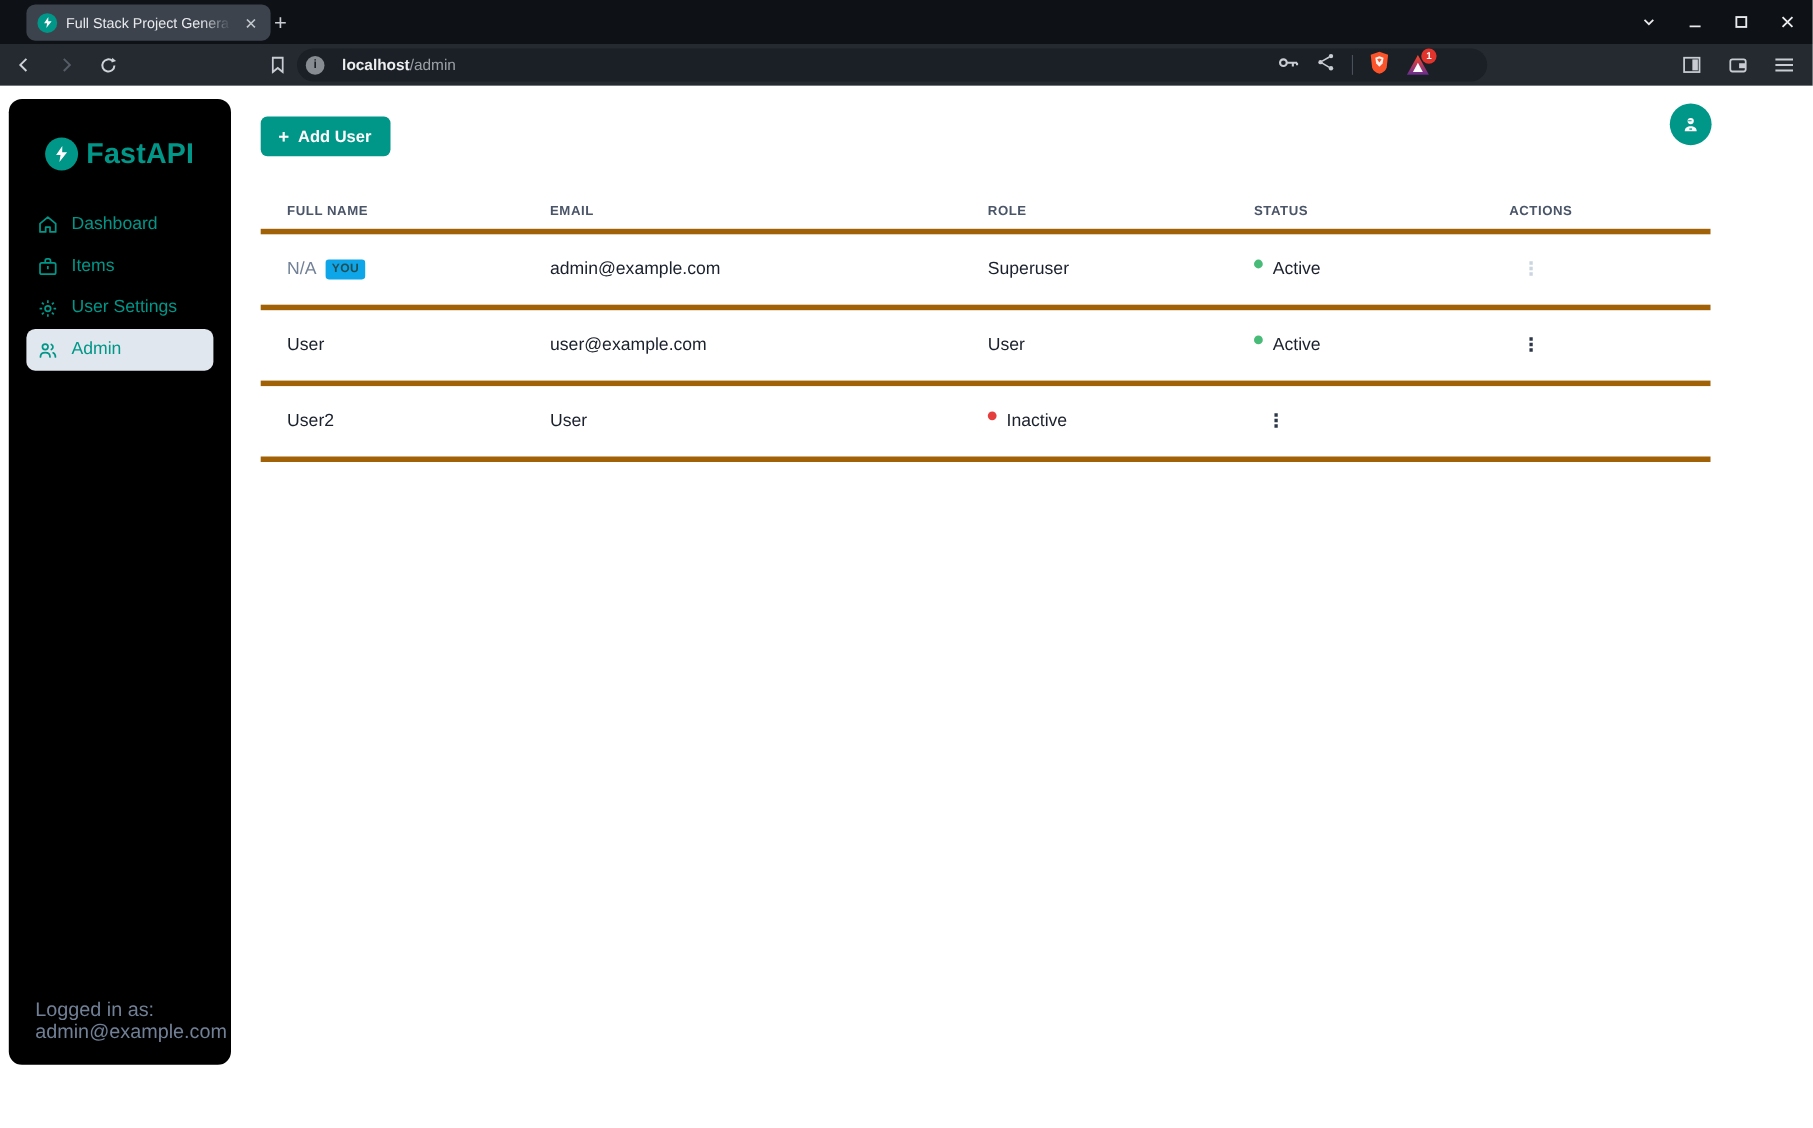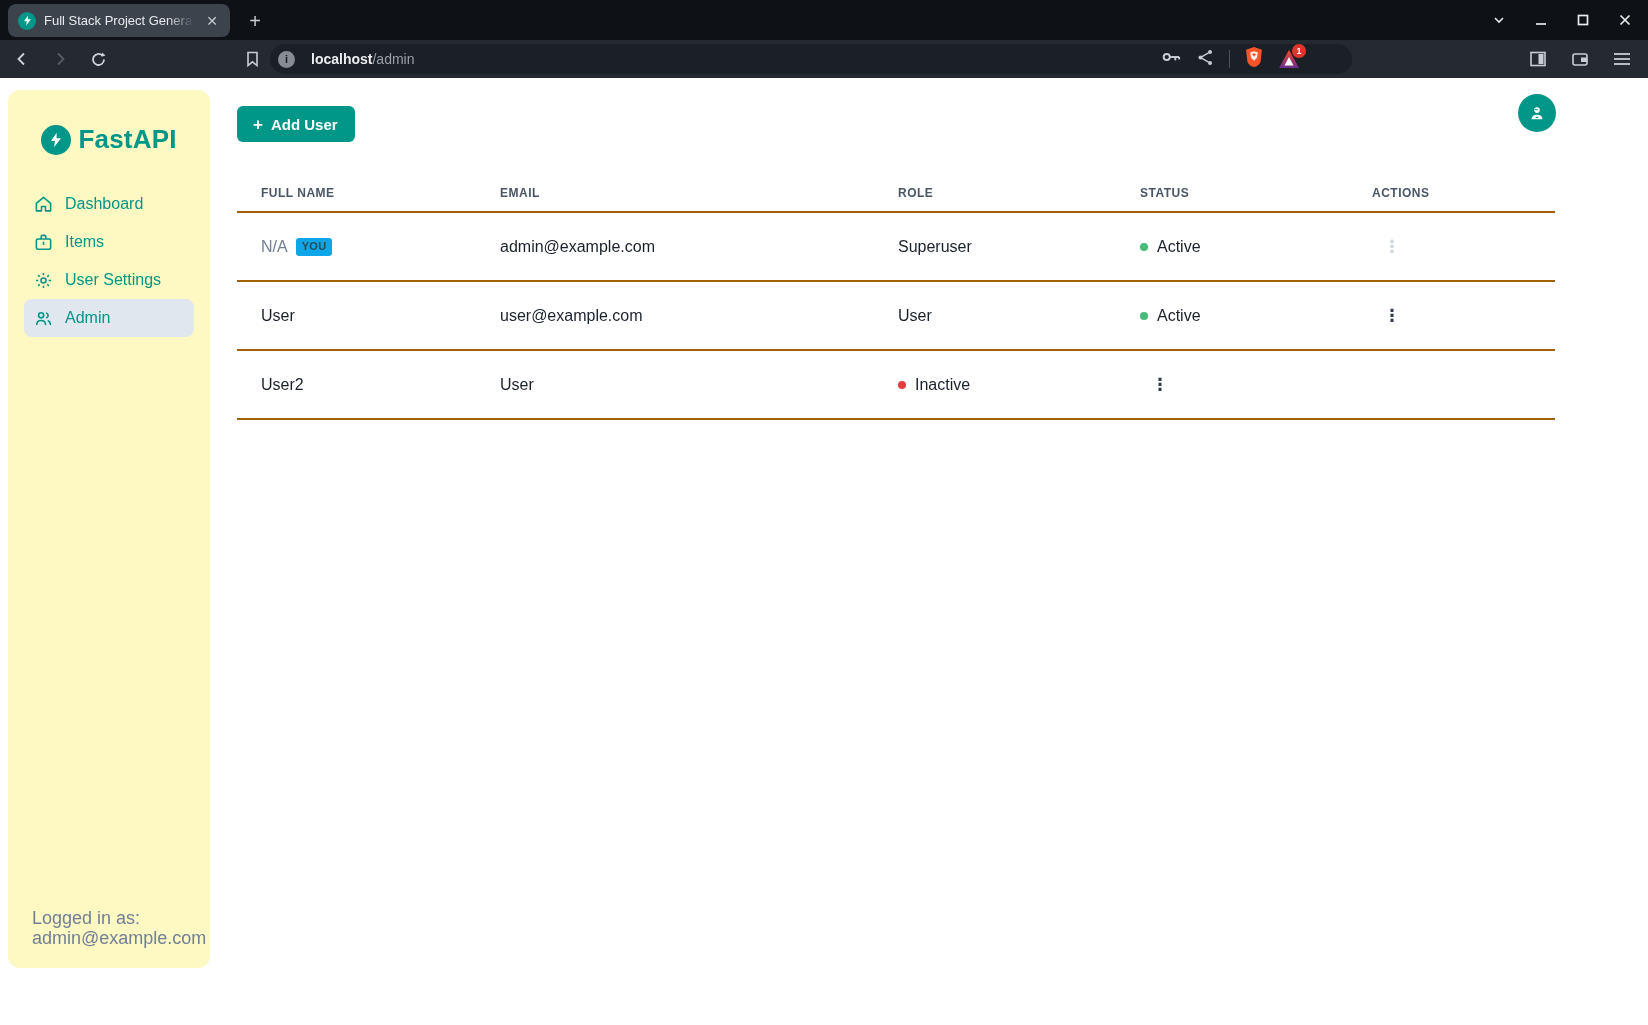--- a/index.html
+++ b/index.html
@@ -1,21 +1,21 @@
 <!DOCTYPE html>
 <html><head>
 <meta charset="utf-8">
 <style>
   * { margin:0; padding:0; box-sizing:border-box; }
   html,body { width:1648px; height:1025px; overflow:hidden; background:#fff;
     font-family:"Liberation Sans", sans-serif; }
 
   
   .tabbar { position:relative; height:40px; background:#0e1115; }
-  .tab { position:absolute; left:8px; top:4px; width:222px; height:33px;
+  .tab { position:absolute; left:24px; top:4px; width:222px; height:33px;
     background:#3c434d; border-radius:8px; display:flex; align-items:center;
     padding:0 8px 0 10px; gap:8px; }
   .favicon { width:18px; height:18px; border-radius:50%; background:#009688;
     display:flex; align-items:center; justify-content:center; flex:0 0 18px; }
   .tab-title { color:#e8eaed; font-size:13px; white-space:nowrap; overflow:hidden;
     flex:1 1 auto; -webkit-mask-image:linear-gradient(90deg,#000 82%,transparent);
     mask-image:linear-gradient(90deg,#000 82%,transparent); }
   .tab-close { color:#c3c8ce; font-size:14px; line-height:1; cursor:default;
     padding:2px 4px; border-radius:4px; }
   .newtab { position:absolute; left:242px; top:8px; width:26px; height:26px;
@@ -44,21 +44,21 @@
   .bat-wrap { position:relative; width:22px; height:20px; }
   .rewards-badge { position:absolute; top:-5px; right:-6px; min-width:14px; height:14px;
     background:#e0342c; color:#fff; font-size:9px; font-weight:bold; border-radius:7px;
     display:flex; align-items:center; justify-content:center; padding:0 3px; }
   .right-icons { position:absolute; right:12px; display:flex; align-items:center; gap:14px; }
 
   
   .app { position:relative; width:1648px; height:947px; background:#ffffff; }
 
   .sidebar { position:absolute; left:8px; top:12px; width:202px; height:878px;
-    background:#fef9c3; border-radius:12px; }
+    background:#000000; border-radius:12px; }
   .logo { display:flex; align-items:center; justify-content:center; gap:7px;
     padding-top:34px; }
   .logo-badge { width:30px; height:30px; border-radius:50%; background:#009688;
     display:flex; align-items:center; justify-content:center; }
   .logo-text { color:#009688; font-size:26px; font-weight:600; letter-spacing:0.2px; }
   .nav { margin-top:30px; display:flex; flex-direction:column; }
   .nav-item { margin:0 16px; height:38px; border-radius:8px; display:flex;
     align-items:center; gap:12px; padding:0 10px; color:#009688; font-size:16px;
     cursor:pointer; }
   .nav-item.active { background:#E1E7EE; }
@@ -69,30 +69,30 @@
   .main { position:absolute; left:237px; top:0; width:1318px; }
   .page-title { margin-top:47px; font-size:30px; font-weight:700; color:#1A202C; }
   .add-user-btn { margin-top:28px; height:36px; min-width:118px; background:#009688;
     color:#fff; border:none; border-radius:6px; font-size:15px; font-weight:bold;
     font-family:"Liberation Sans", sans-serif; display:inline-flex; align-items:center;
     gap:8px; padding:0 16px; cursor:pointer; }
   .plus-glyph { font-size:17px; font-weight:bold; line-height:1; }
 
   .table { margin-top:32px; width:1318px; }
   .trow { display:grid; grid-template-columns:239px 398px 242px 232px 1fr;
-    align-items:center; padding-left:24px; border-bottom:2px solid #a16207; }
+    align-items:center; padding-left:24px; border-bottom:5px solid #a16207; }
   .thead-row { height:39px; }
   .thead-row .cell { font-size:12px; font-weight:700; color:#4A5568;
     letter-spacing:0.5px; text-transform:uppercase; }
   .data-row { height:69px; font-size:16px; color:#1A202C; }
   .name-cell { display:flex; gap:8px; }
   .muted { color:#718096; }
   .you-badge { font-size:11px; font-weight:bold; letter-spacing:0.3px;
     padding:2px 6px; border-radius:3px; }
-  .status-cell { display:flex; align-items:center; gap:9px; }
+  .status-cell { display:flex; gap:9px; }
   .status-dot { width:8px; height:8px; border-radius:50%; }
   .kebab { width:32px; height:32px; margin-left:4px; background:none; border:none;
     font-size:17px; font-weight:bold; color:#2D3748; cursor:pointer; line-height:1;
     font-family:"DejaVu Sans", sans-serif; }
   .kebab.disabled { color:#CBD5E0; cursor:default; }
 
   .avatar-btn { position:absolute; right:92px; top:16px; width:38px; height:38px;
     border-radius:50%; background:#009688; border:none; cursor:pointer;
     display:flex; align-items:center; justify-content:center; }
 </style>

